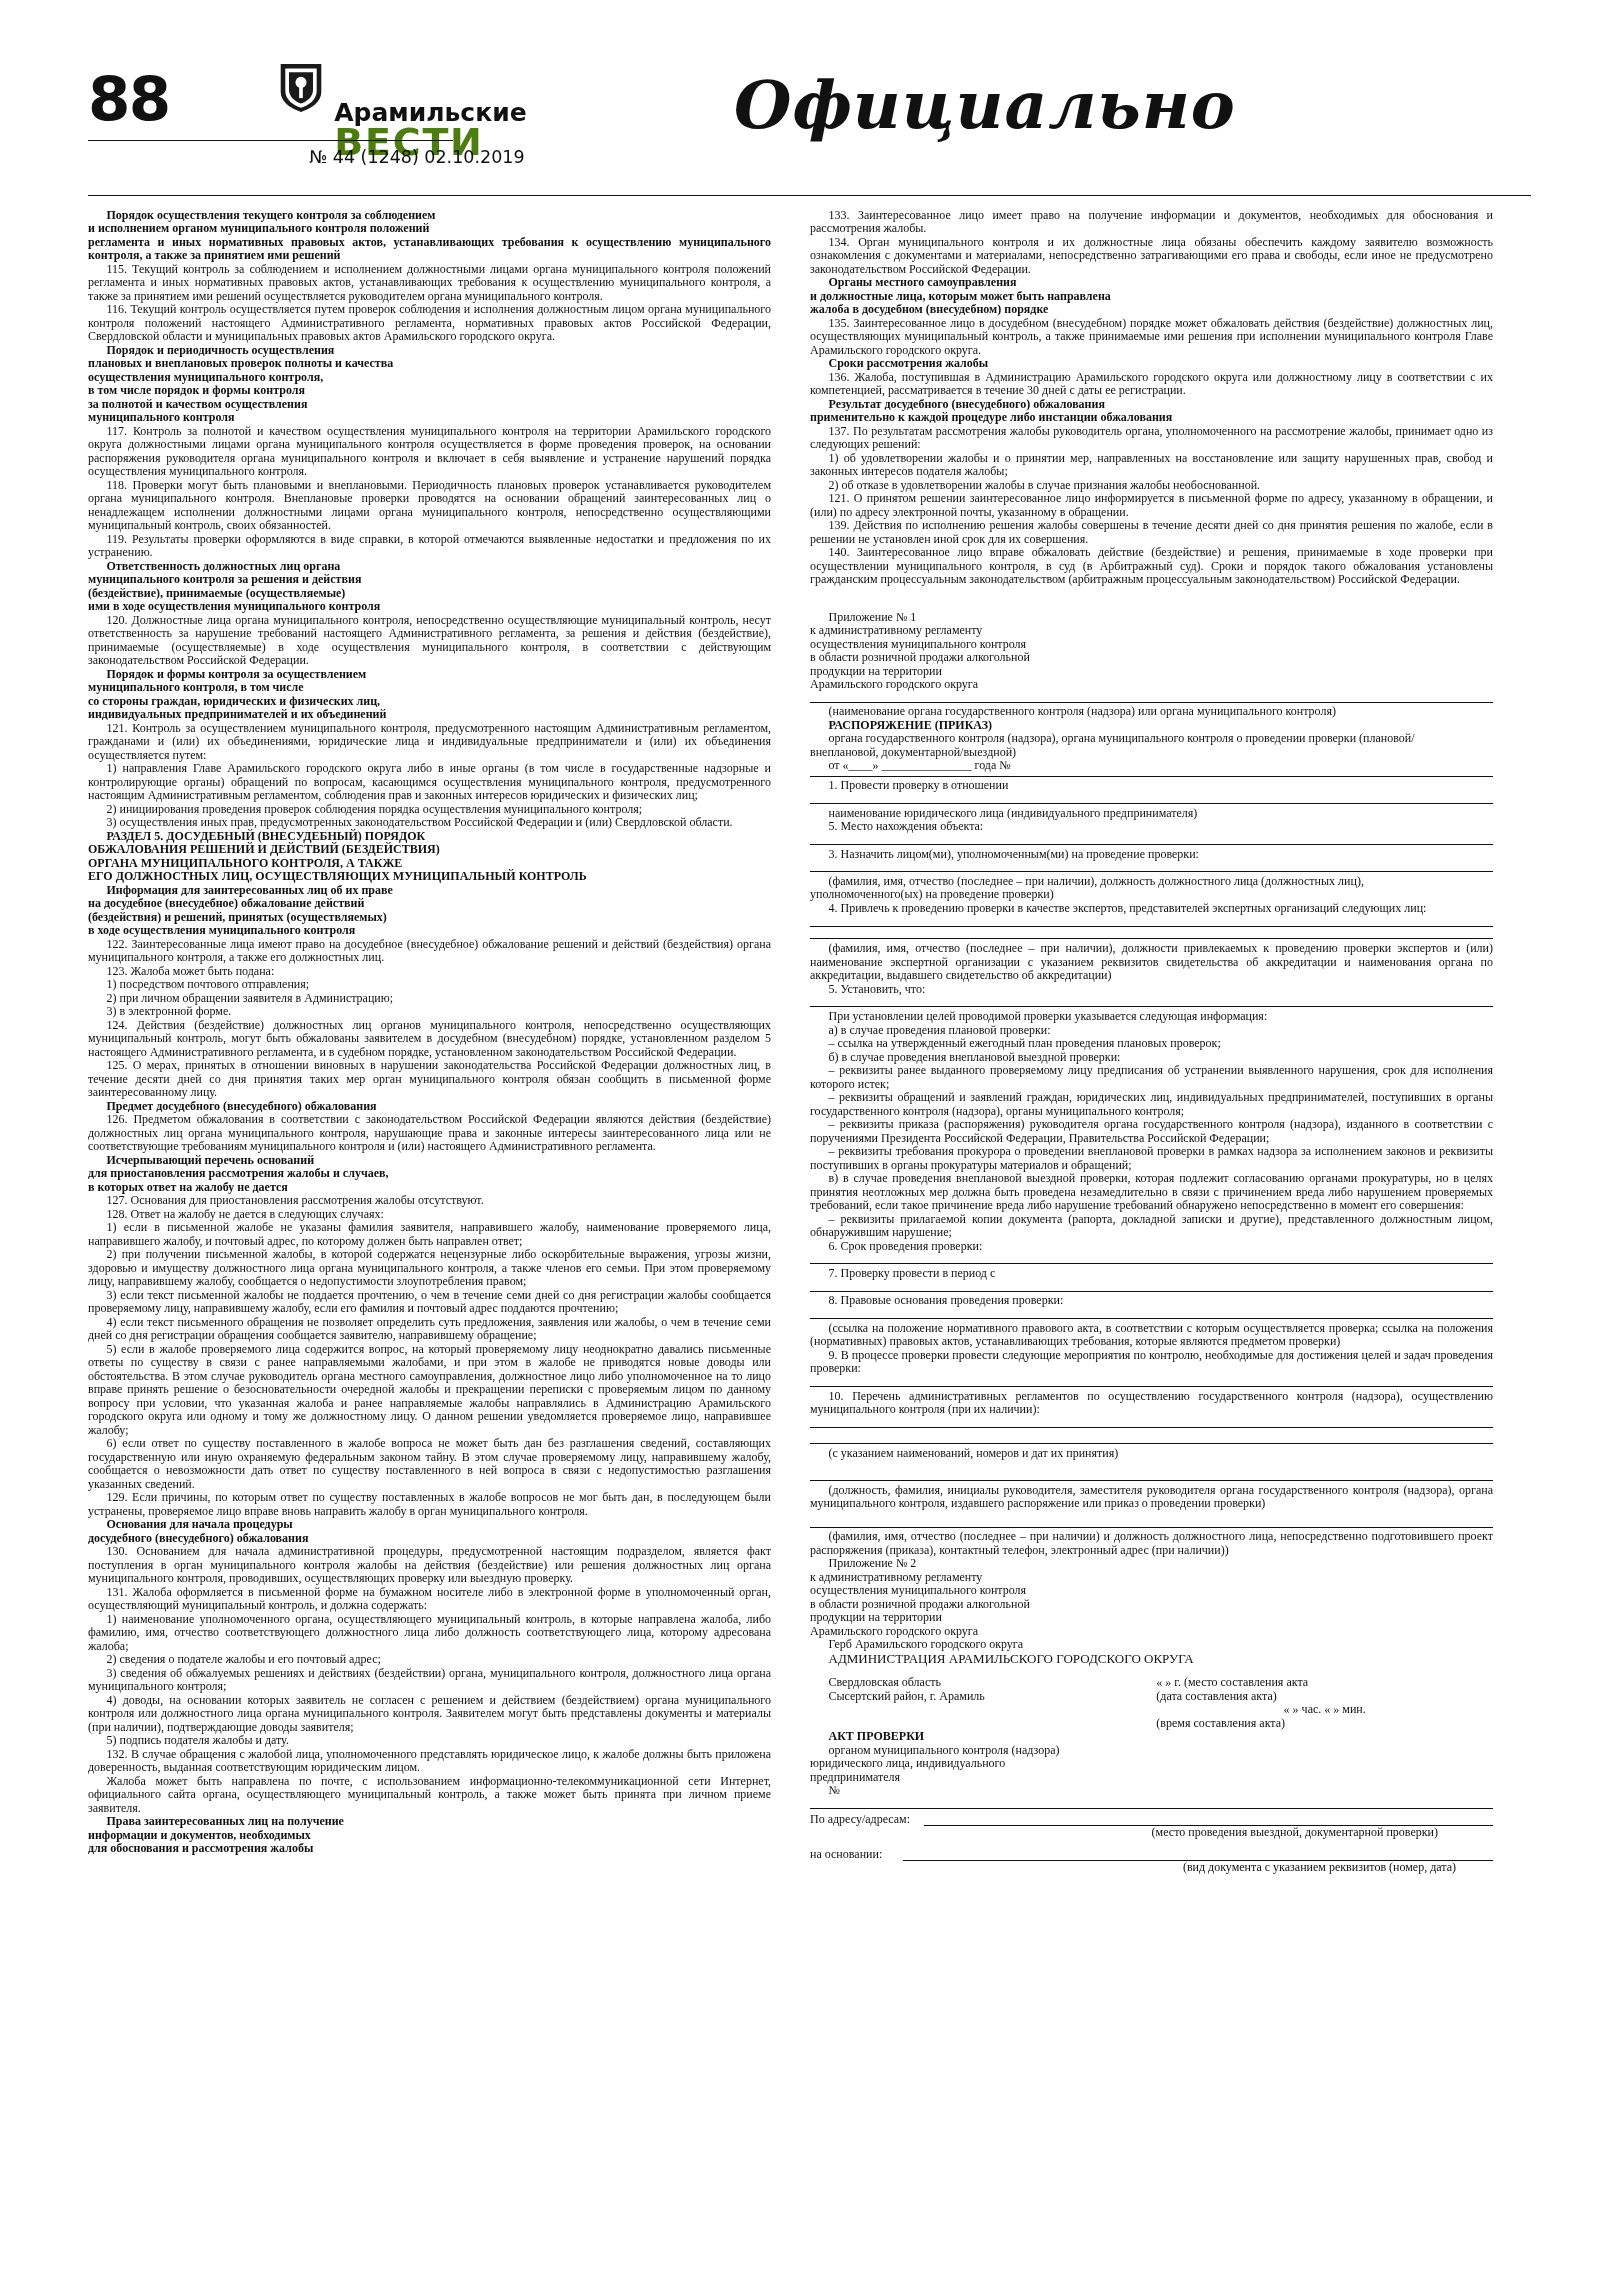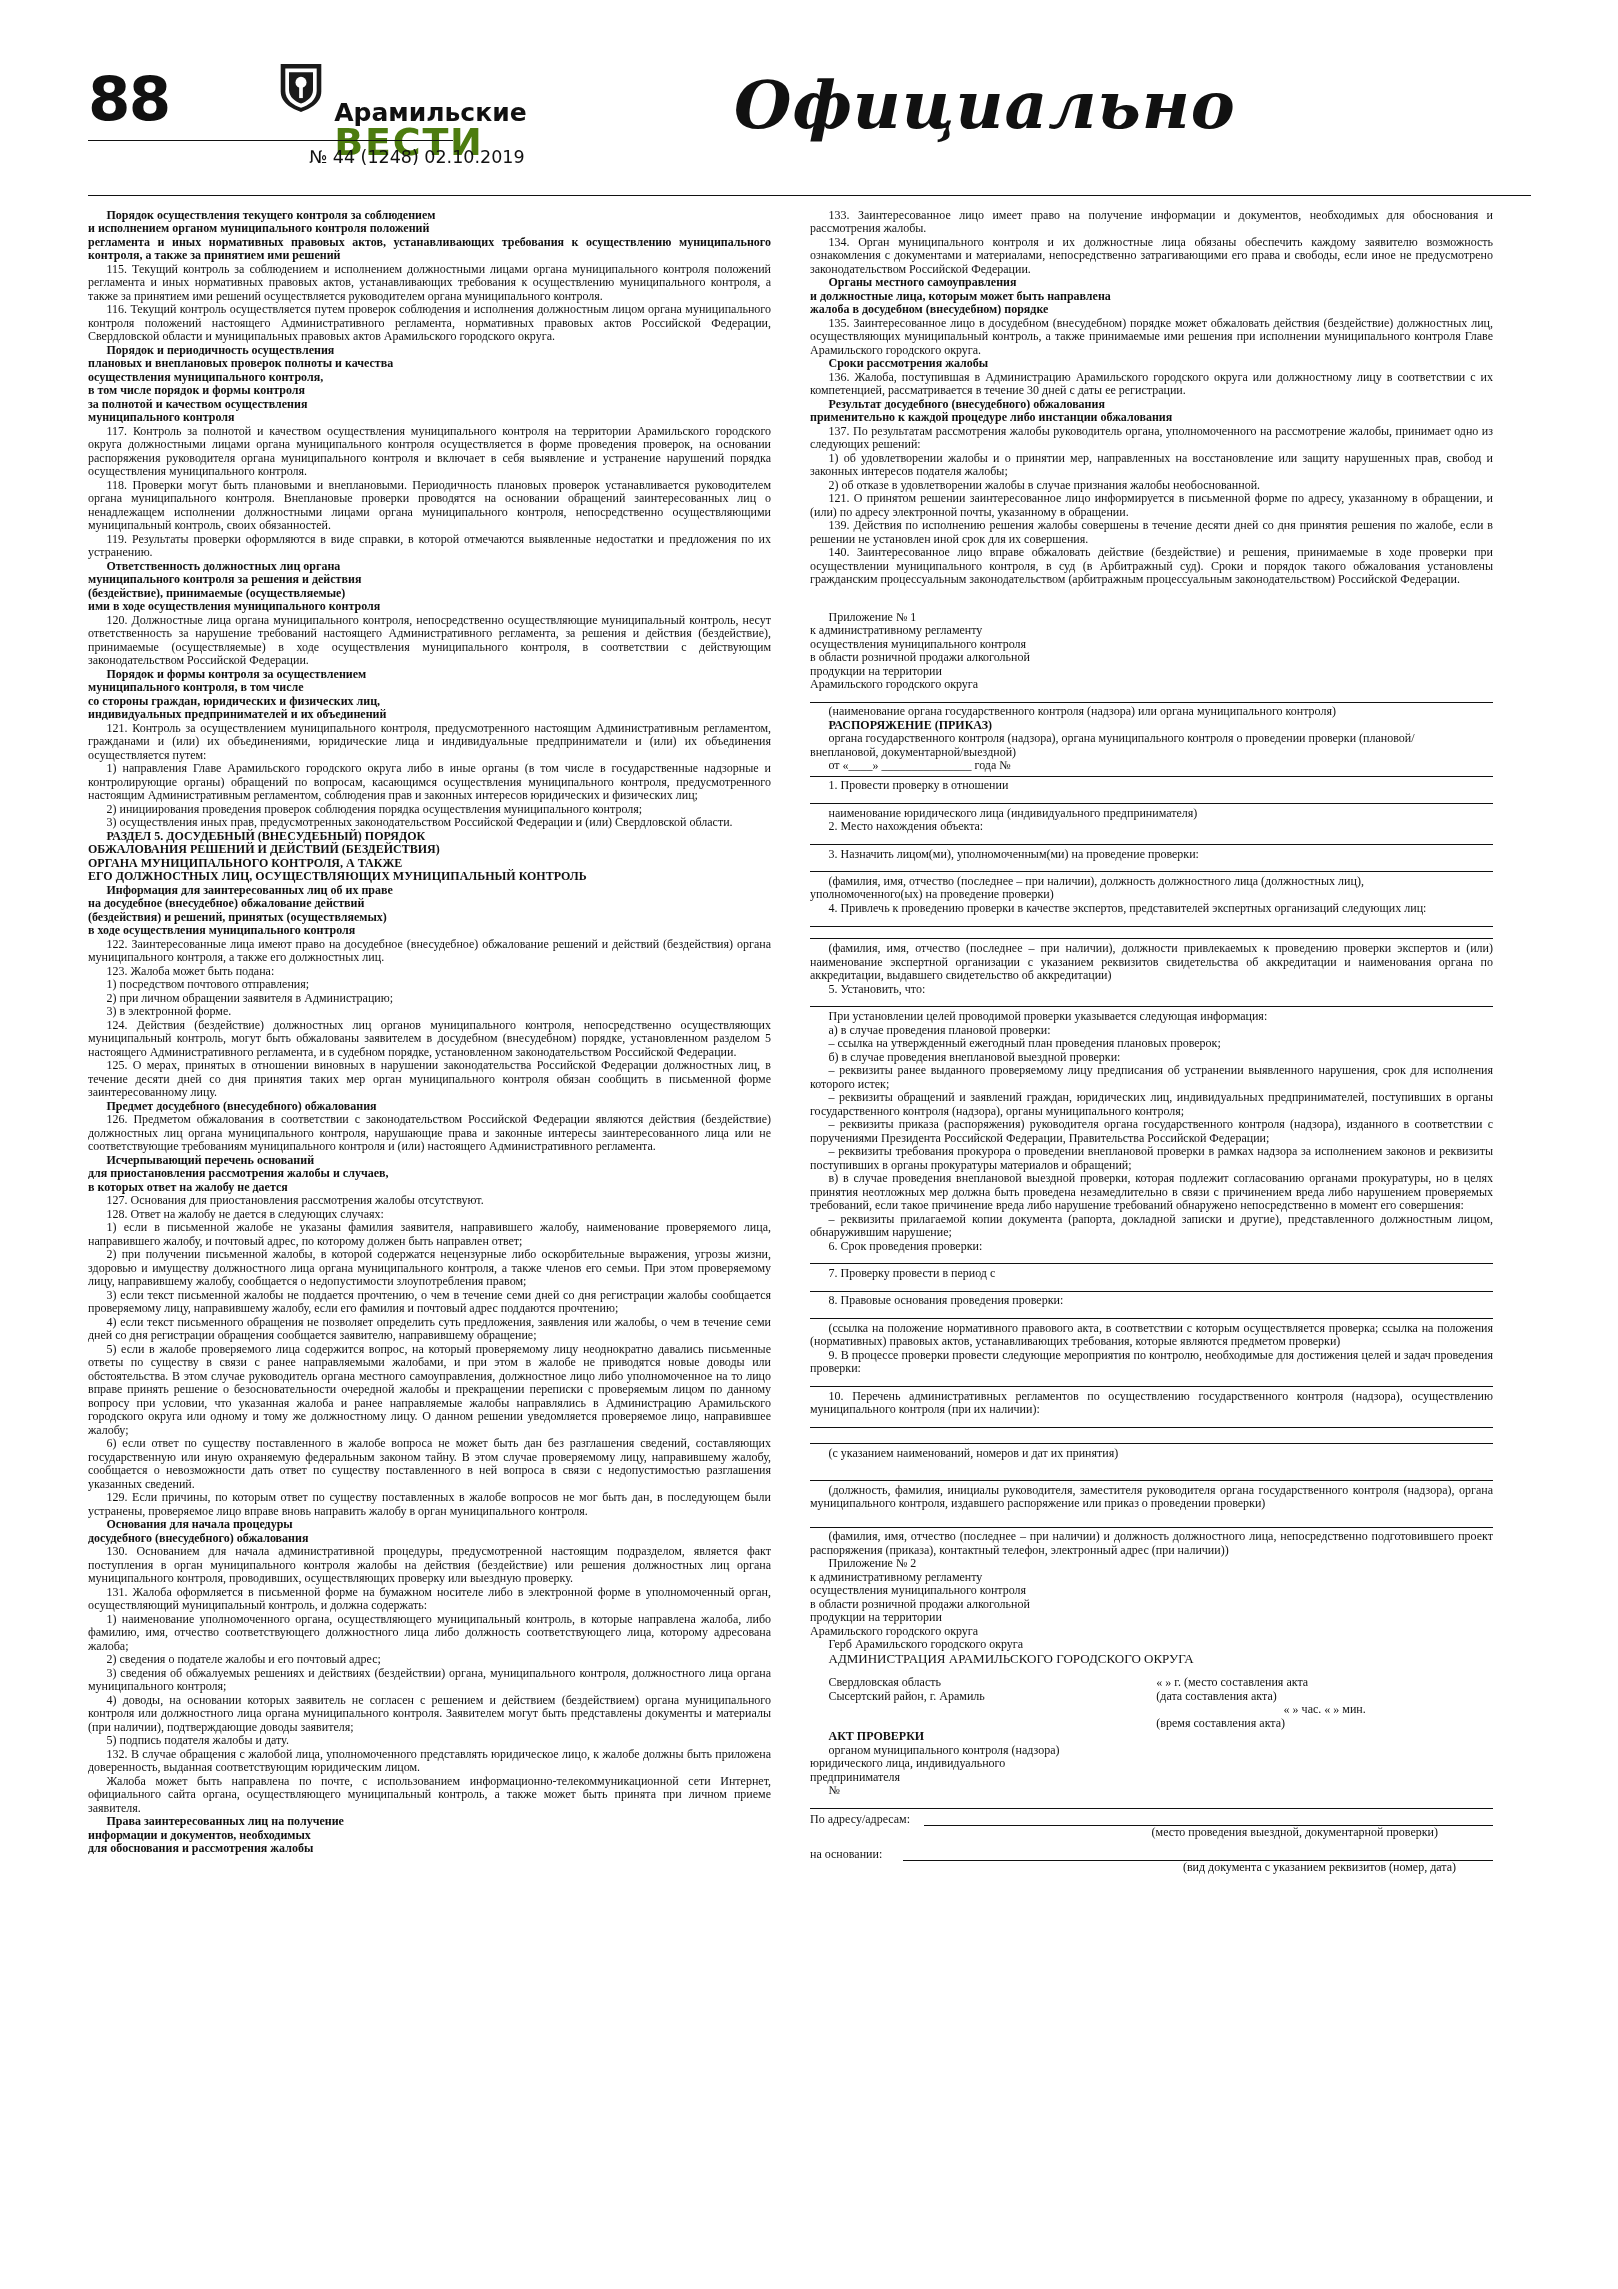--- a/index.html
+++ b/index.html
@@ -180,21 +180,21 @@
         <p class="center-b">РАСПОРЯЖЕНИЕ (ПРИКАЗ)</p>
         <p class="center-n" style="white-space:pre-line;">органа государственного контроля (надзора), органа муниципального контроля о проведении проверки (плановой/
 внеплановой, документарной/выездной)</p>
         <p class="right-n">от «____» _______________ года №</p>
         <div class="ul-line" style="margin-top:1.8px;"></div>
 
         <p class="fill-row">1. Провести проверку в отношении</p>
         <div class="ul-line"></div>
         <p class="ul-caption">наименование юридического лица (индивидуального предпринимателя)</p>
 
-        <p class="fill-row">2. Место нахождения объекта:</p>
+        <p class="fill-row">5. Место нахождения объекта:</p>
         <div class="ul-line"></div>
 
         <p class="fill-row">3. Назначить лицом(ми), уполномоченным(ми) на проведение проверки:</p>
         <div class="ul-line"></div>
         <p class="ul-caption" style="white-space:pre-line;">(фамилия, имя, отчество (последнее – при наличии), должность должностного лица (должностных лиц),
 уполномоченного(ых) на проведение проверки)</p>
 
         <p class="fill-row">4. Привлечь к проведению проверки в качестве экспертов, представителей экспертных организаций следующих лиц:</p>
         <div class="ul-line"></div>
         <div class="ul-line" style="margin-top:11px;"></div>

